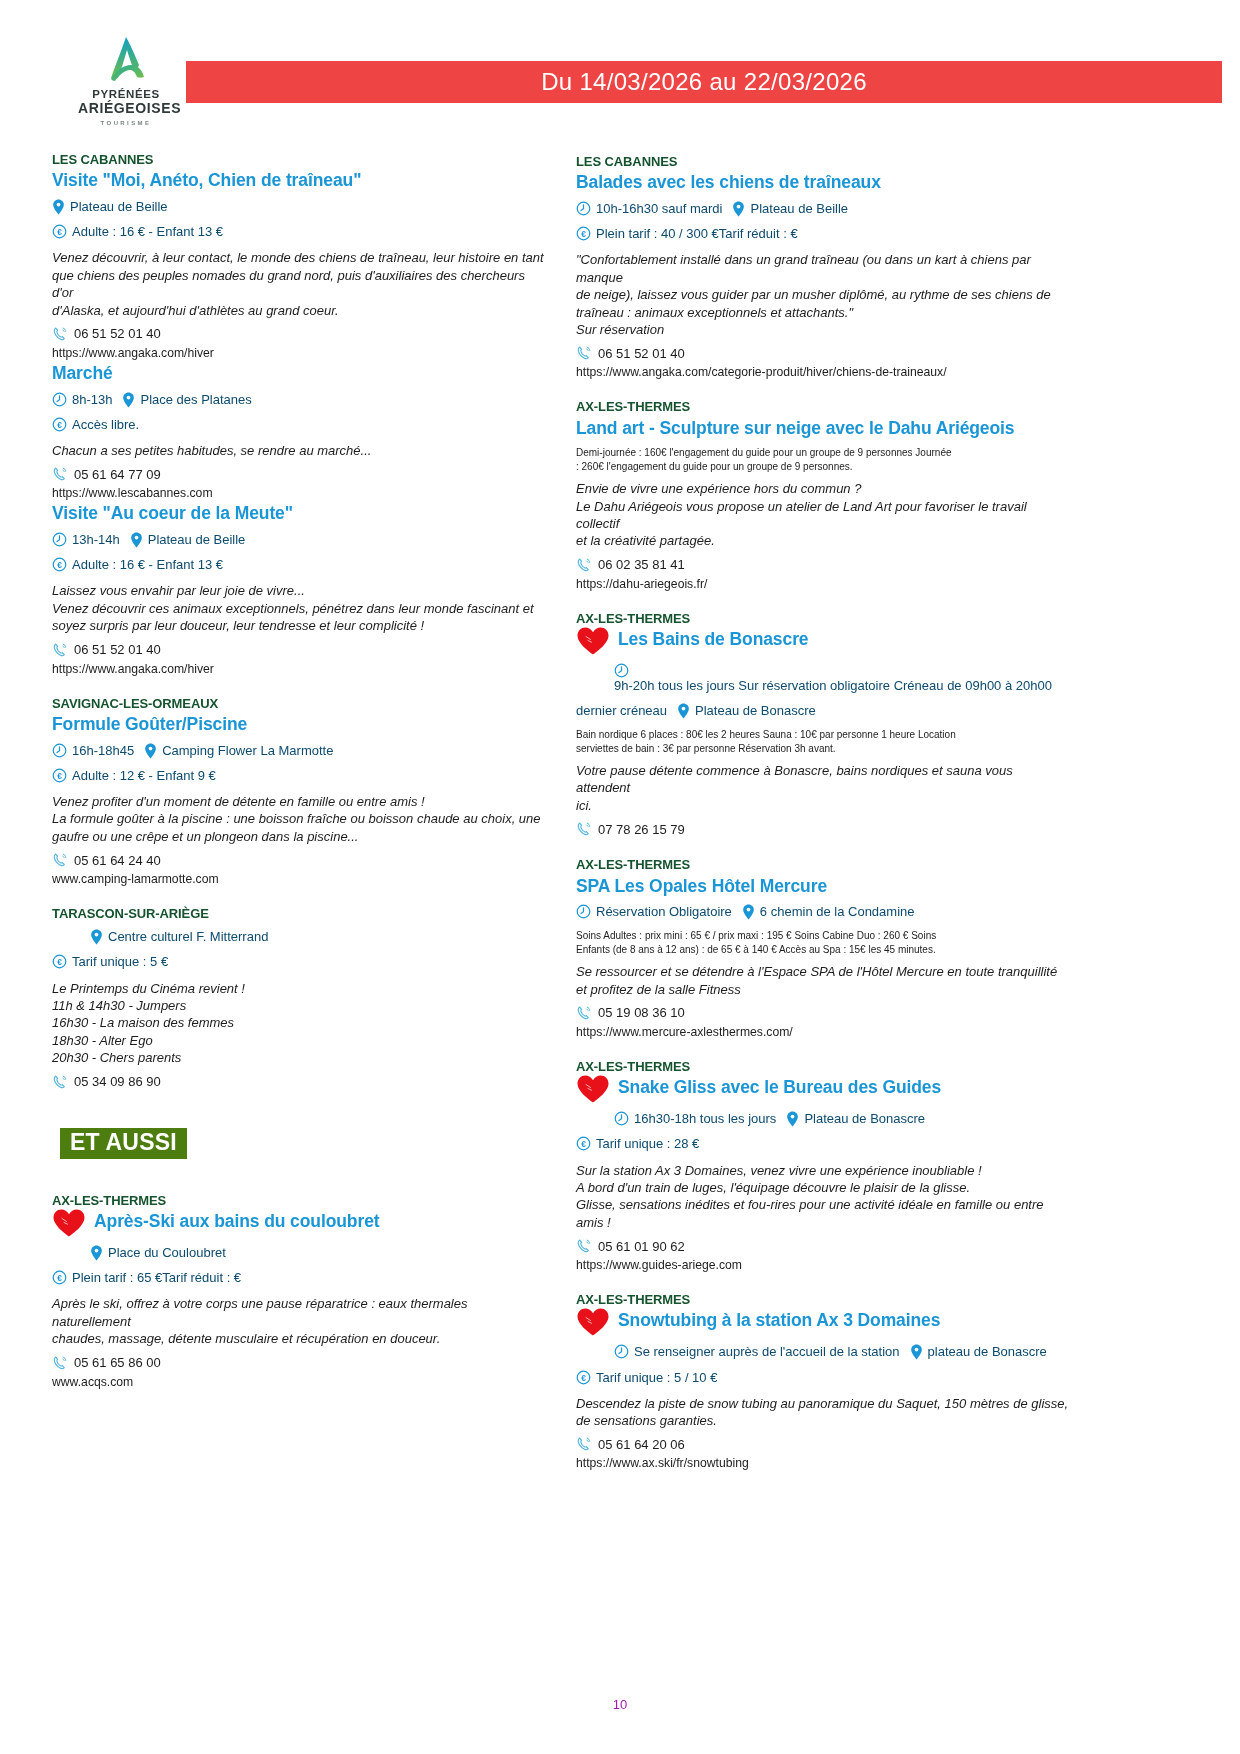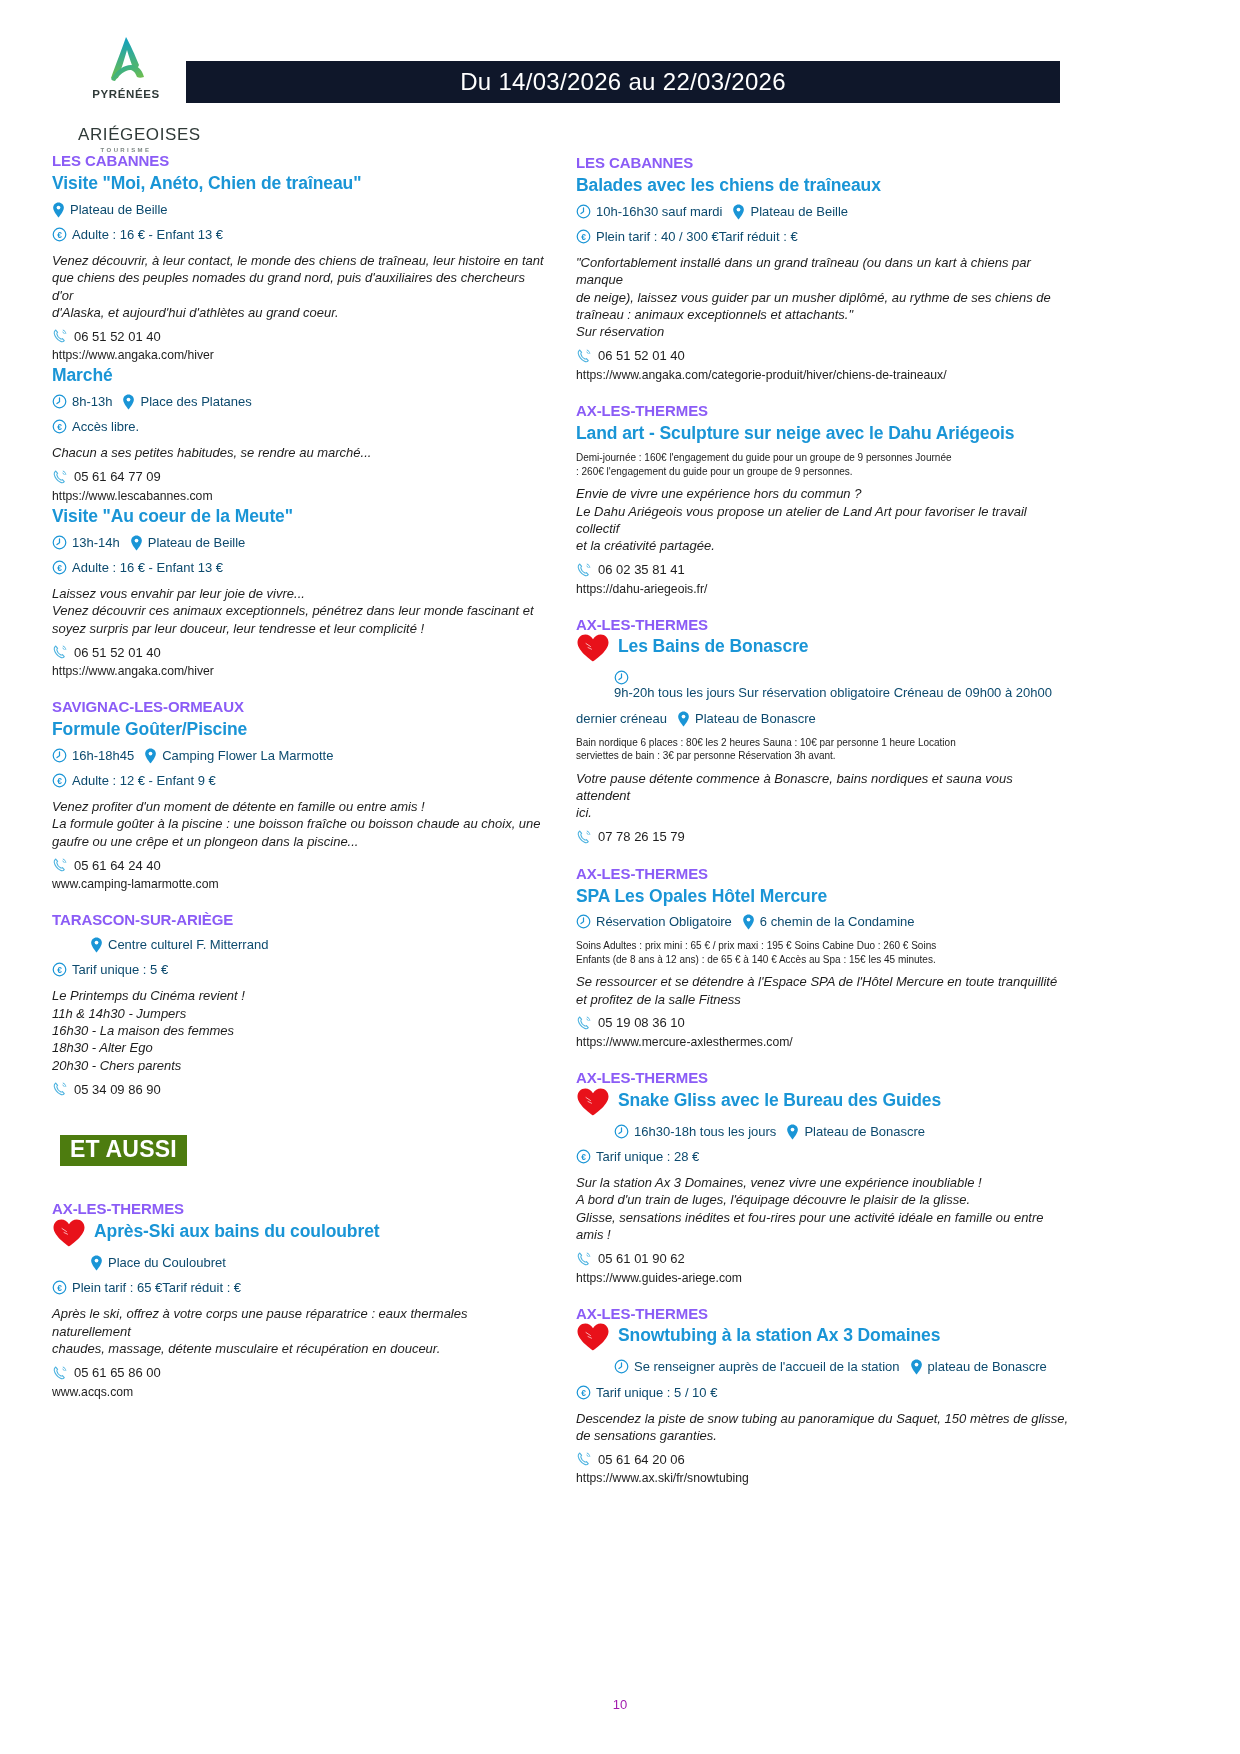--- a/index.html
+++ b/index.html
@@ -29,32 +29,32 @@
     left: 78px; top: 6px;
     width: 96px;
     text-align: center;
   }
   .logo-mark { display: block; margin: 0 auto; }
   .logo-t1 {
     font-size: 11.5px; font-weight: 700; letter-spacing: 0.6px;
     color: #2f3a38; line-height: 1.12; margin-top: 2px;
   }
   .logo-t2 {
-    font-size: 17px; font-weight: 400; letter-spacing: 0.6px;
-    color: #2f3a38; line-height: 1.12; margin-top: 24px;
+    font-size: 14px; font-weight: 700; letter-spacing: 0.6px;
+    color: #2f3a38; line-height: 1.12;
   }
   .logo-t3 {
     font-size: 6px; font-weight: 600; letter-spacing: 2.4px;
     color: #7b8683; line-height: 1.4; margin-top: 2px;
   }
   .datebar {
     position: absolute;
     left: 186px; top: 33px;
-    width: 874px; height: 42px;
-    background: #0f172a;
+    width: 1036px; height: 42px;
+    background: #ef4444;
     color: #ffffff;
     font-size: 24px;
     font-weight: 400;
     letter-spacing: 0.3px;
     display: flex;
     align-items: center;
     justify-content: center;
   }
 
   
@@ -64,24 +64,24 @@
     left: 0; right: 0;
     display: flex;
     gap: 30px;
     padding: 0 52px 0 52px;
   }
   .col { width: 494px; flex: 0 0 494px; }
   .col-right { padding-top: 2px; }
 
   
   .town {
-    font-size: 15px;
+    font-size: 13px;
     font-weight: 700;
     letter-spacing: -0.1px;
-    color: #8b5cf6;
+    color: #14532d;
     margin-top: 20px;
     margin-bottom: 1px;
     line-height: 1.25;
   }
   .town:first-child { margin-top: 0; }
 
   .title-row { display: flex; align-items: flex-start; margin-bottom: 2px; }
   .title {
     font-size: 17.5px;
     font-weight: 700;

